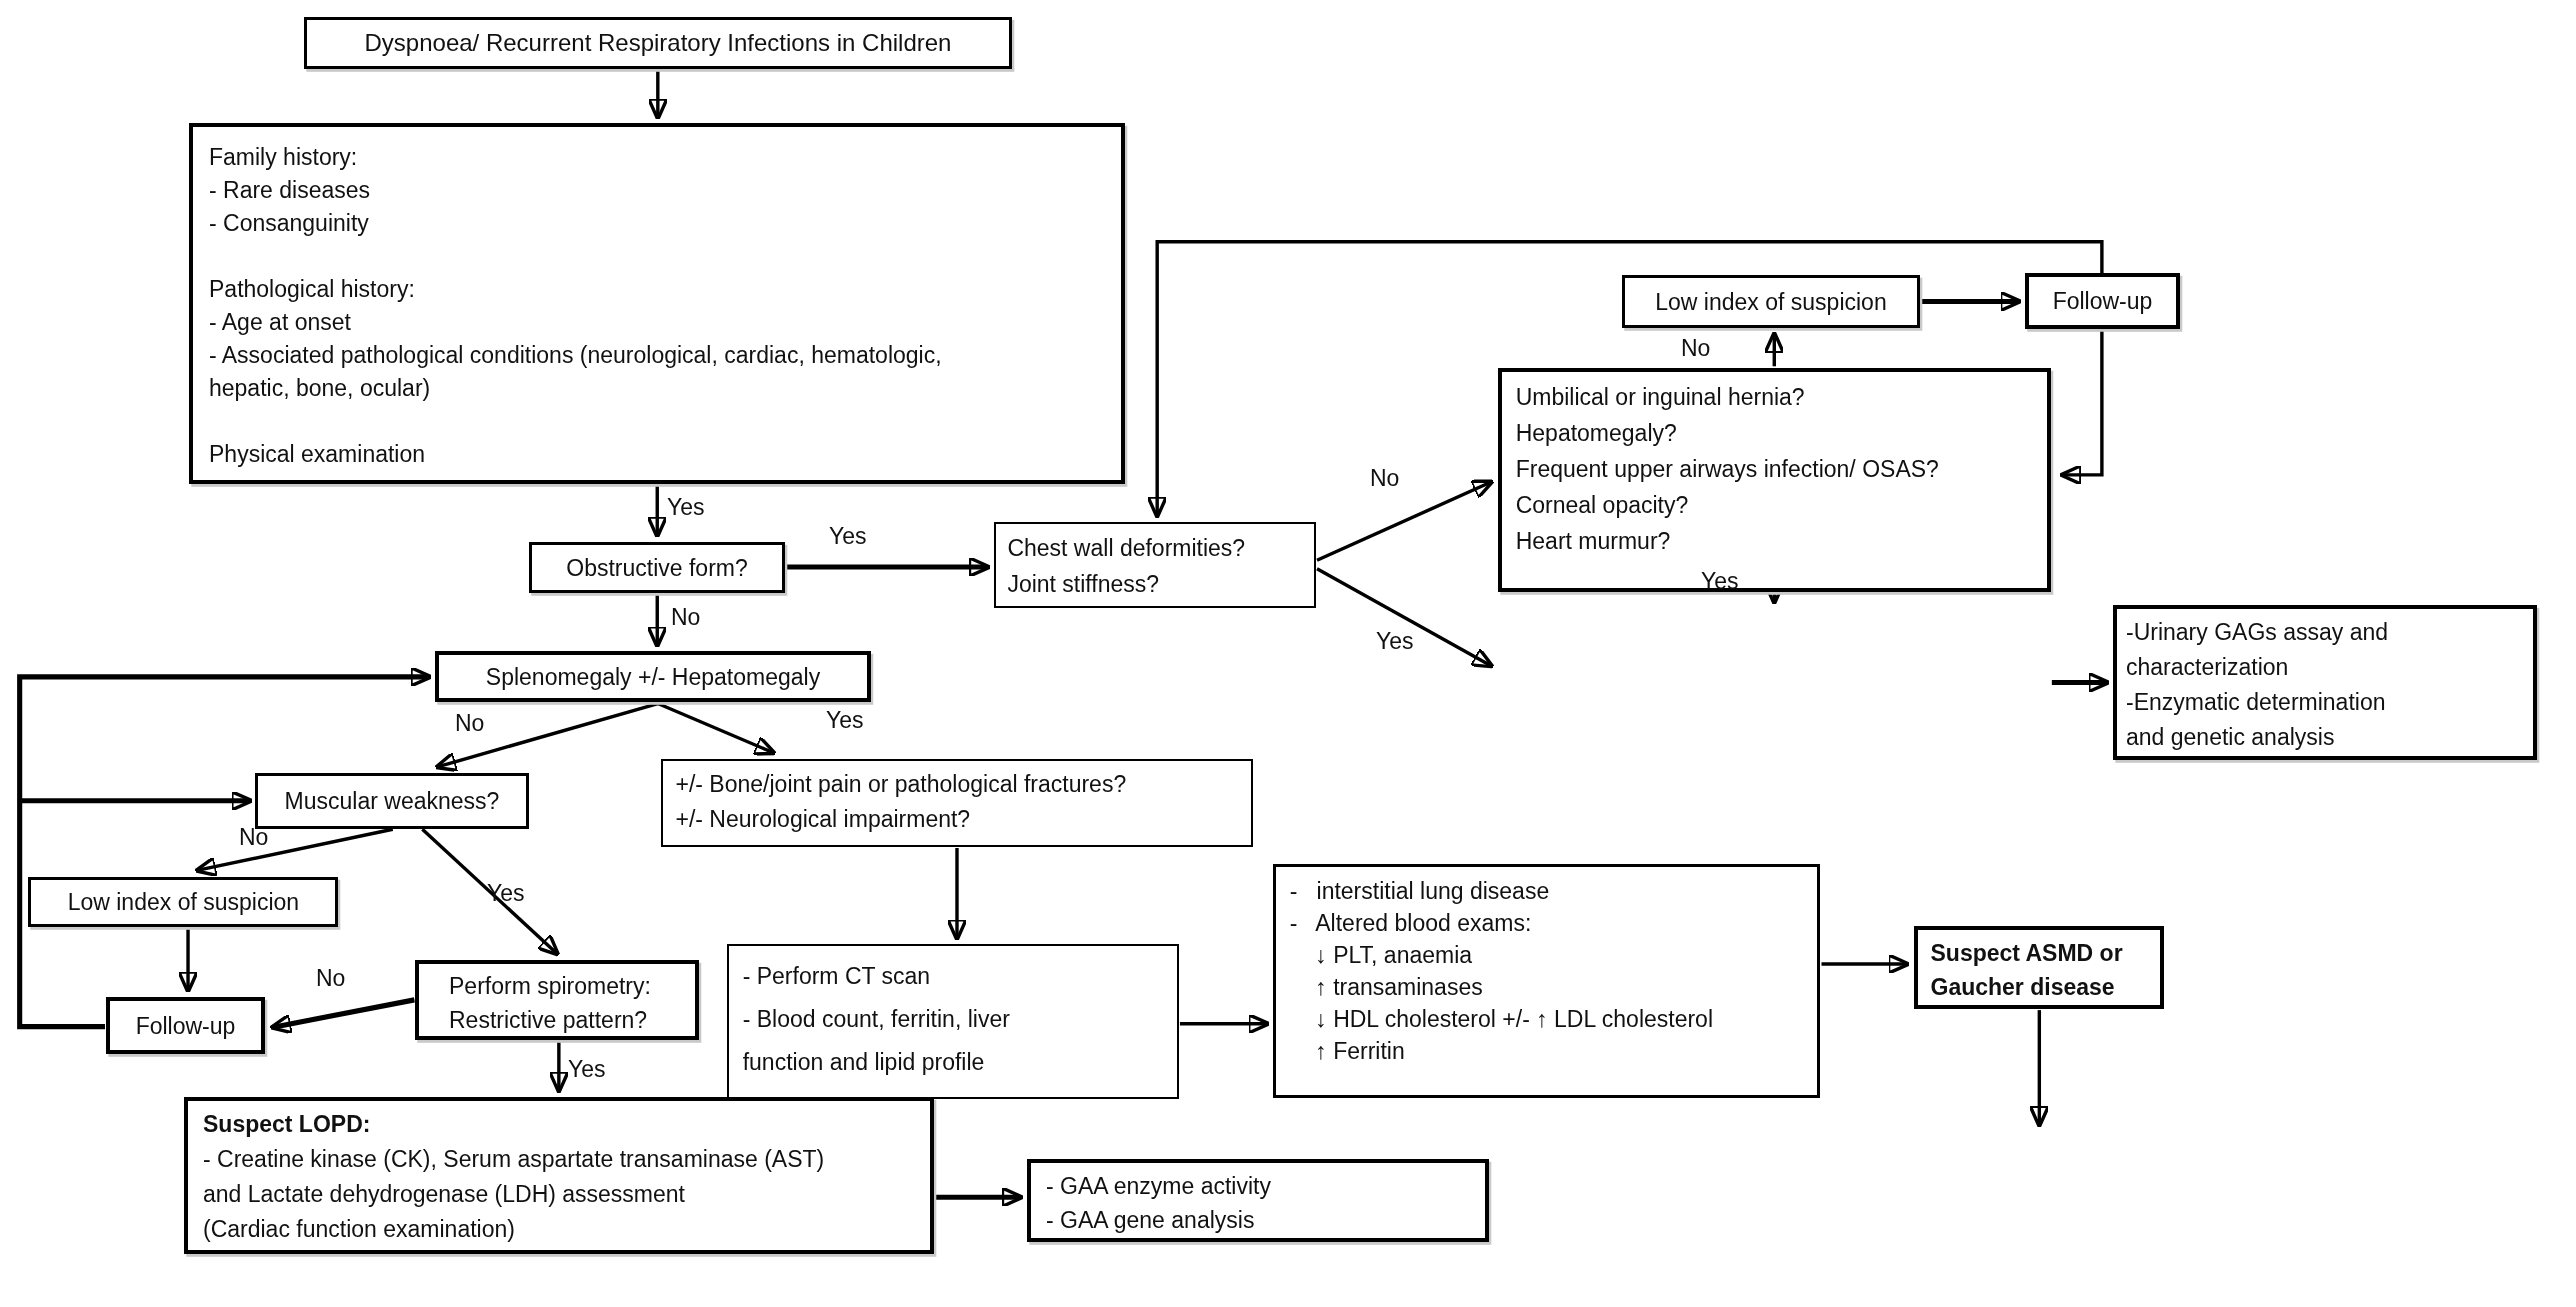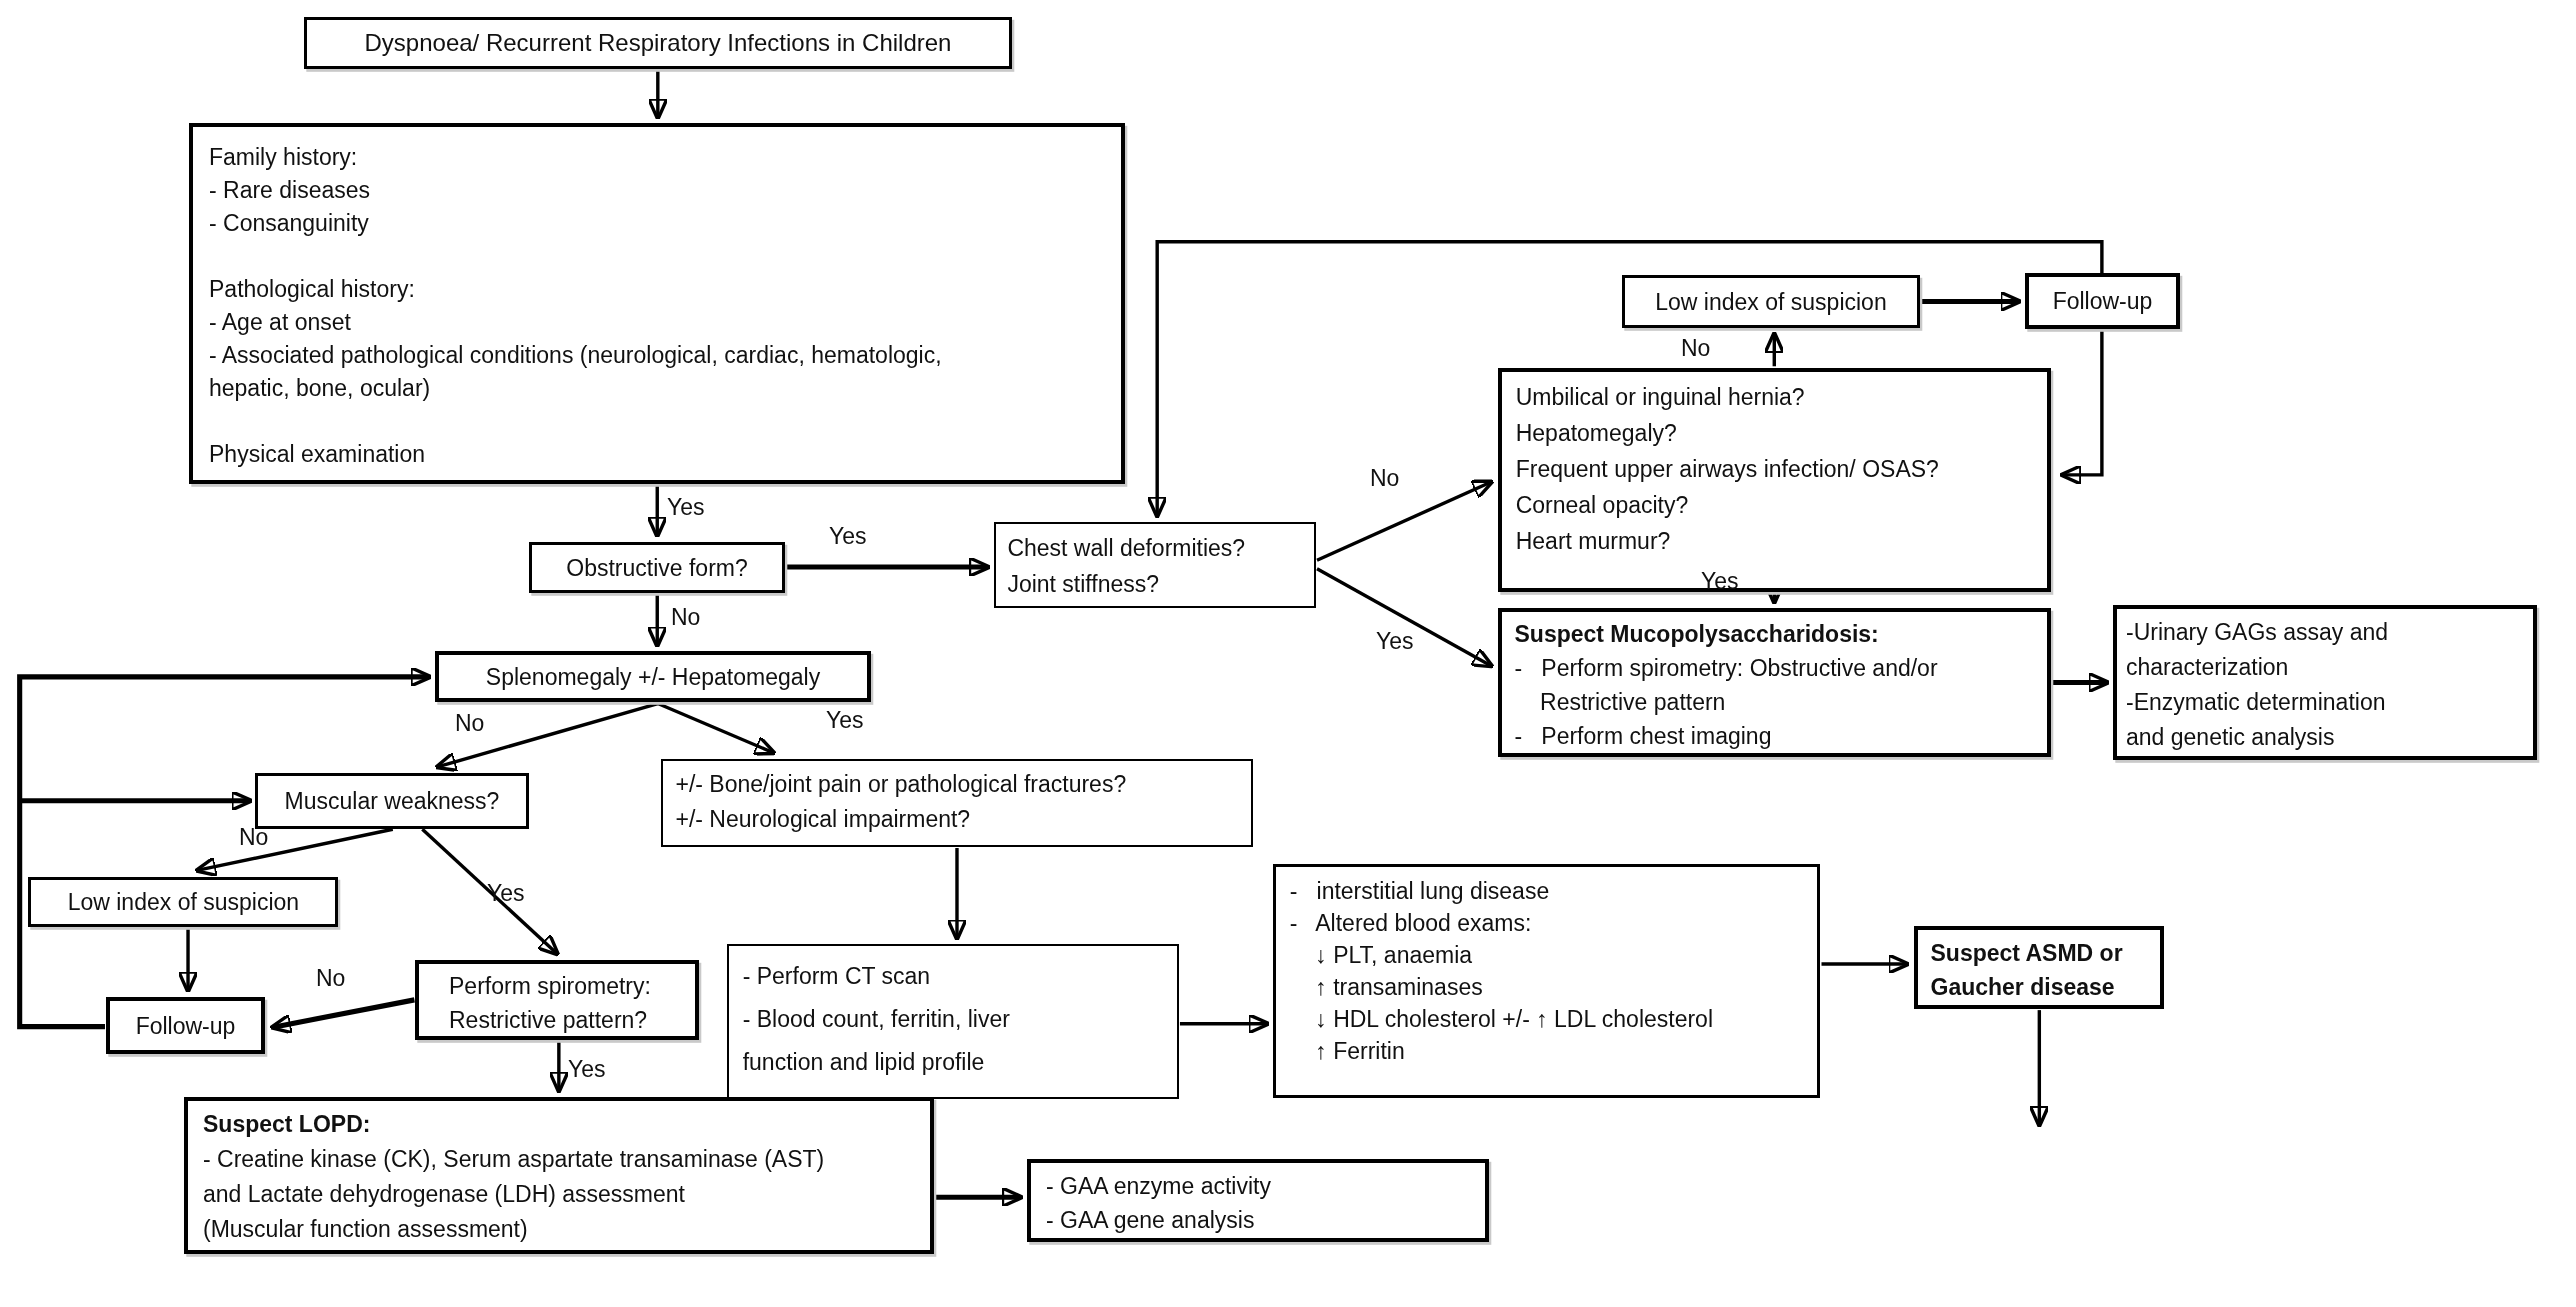--- a/index.html
+++ b/index.html
@@ -89,26 +89,20 @@
   </div>
 
   <div class="box shadow" style="left:1498px;top:368px;width:553px;height:224px;border-width:4px;padding:6.8px 13.7px;">
     <div class="box-text" style="line-height:36px;">Umbilical or inguinal hernia?
 Hepatomegaly?
 Frequent upper airways infection/ OSAS?
 Corneal opacity?
 Heart murmur?</div>
   </div>
 
-  <div class="box shadow" style="left:1498px;top:608px;width:553px;height:149px;border-width:4px;padding:4.6px 12.5px;">
-    <div class="box-text bold">Suspect Mucopolysaccharidosis:</div>
-    <div class="box-text">-   Perform spirometry: Obstructive and/or
-    Restrictive pattern
--   Perform chest imaging</div>
-  </div>
 
   <div class="box shadow" style="left:2113px;top:605px;width:424px;height:155px;border-width:4px;padding:5.7px 9px;">
     <div class="box-text" style="line-height:35px;">-Urinary GAGs assay and
 characterization
 -Enzymatic determination
 and genetic analysis</div>
   </div>
 
   <div class="box shadow center" style="left:435px;top:651px;width:436px;height:51px;border-width:4px;">
     <div class="box-text">Splenomegaly +/- Hepatomegaly</div>
@@ -153,21 +147,21 @@
 
   <div class="box" style="left:1914px;top:926px;width:250px;height:83px;border-width:4.6px;padding:5.7px 12.5px;">
     <div class="box-text bold">Suspect ASMD or
 Gaucher disease</div>
   </div>
 
   <div class="box shadow" style="left:184px;top:1097px;width:750px;height:157px;border-width:4px;padding:5.7px 15px;">
     <div class="box-text bold" style="line-height:35px;">Suspect LOPD:</div>
     <div class="box-text" style="line-height:35px;">- Creatine kinase (CK), Serum aspartate transaminase (AST)
 and Lactate dehydrogenase (LDH) assessment
-(Muscular function assessment)</div>
+(Cardiac function examination)</div>
   </div>
 
   <div class="box shadow" style="left:1027px;top:1159px;width:462px;height:83px;border-width:4px;padding:5.7px 15px;">
     <div class="box-text">- GAA enzyme activity
 - GAA gene analysis</div>
   </div>
 
 
   <div class="lbl" style="left:667px;top:494px;">Yes</div>
   <div class="lbl" style="left:829px;top:523px;">Yes</div>

